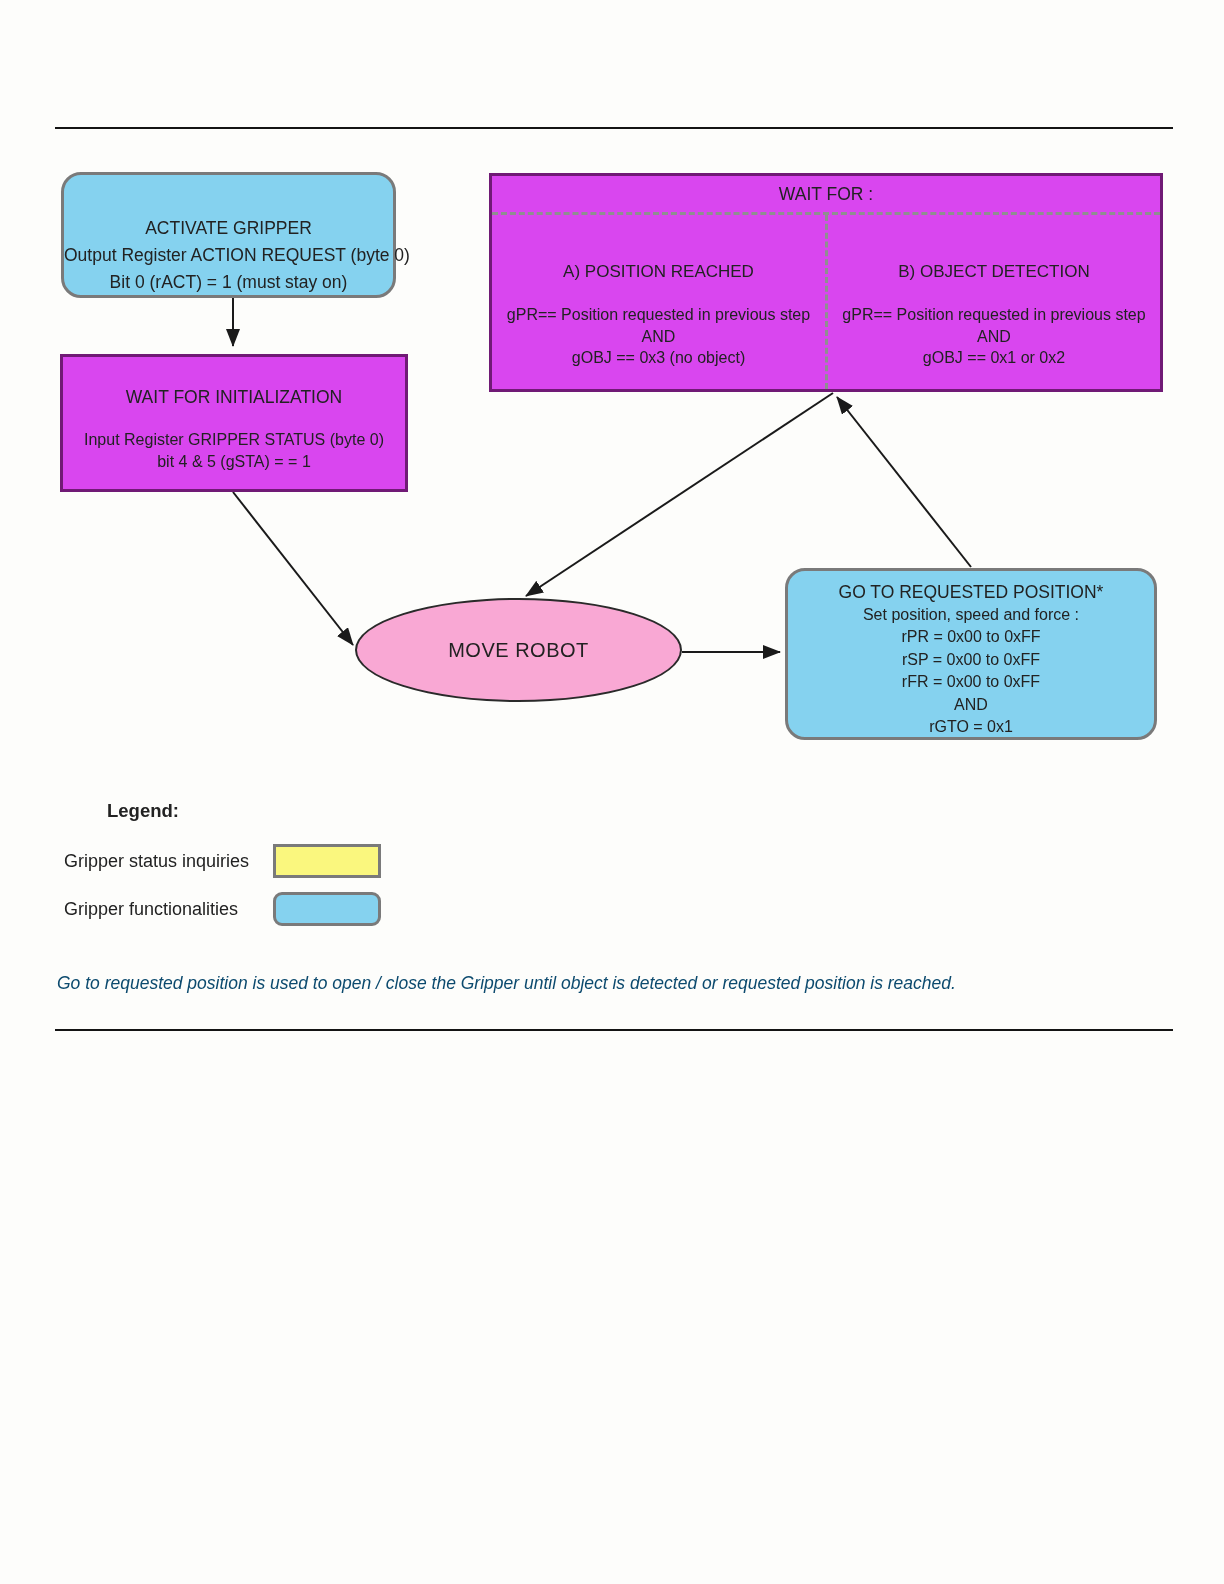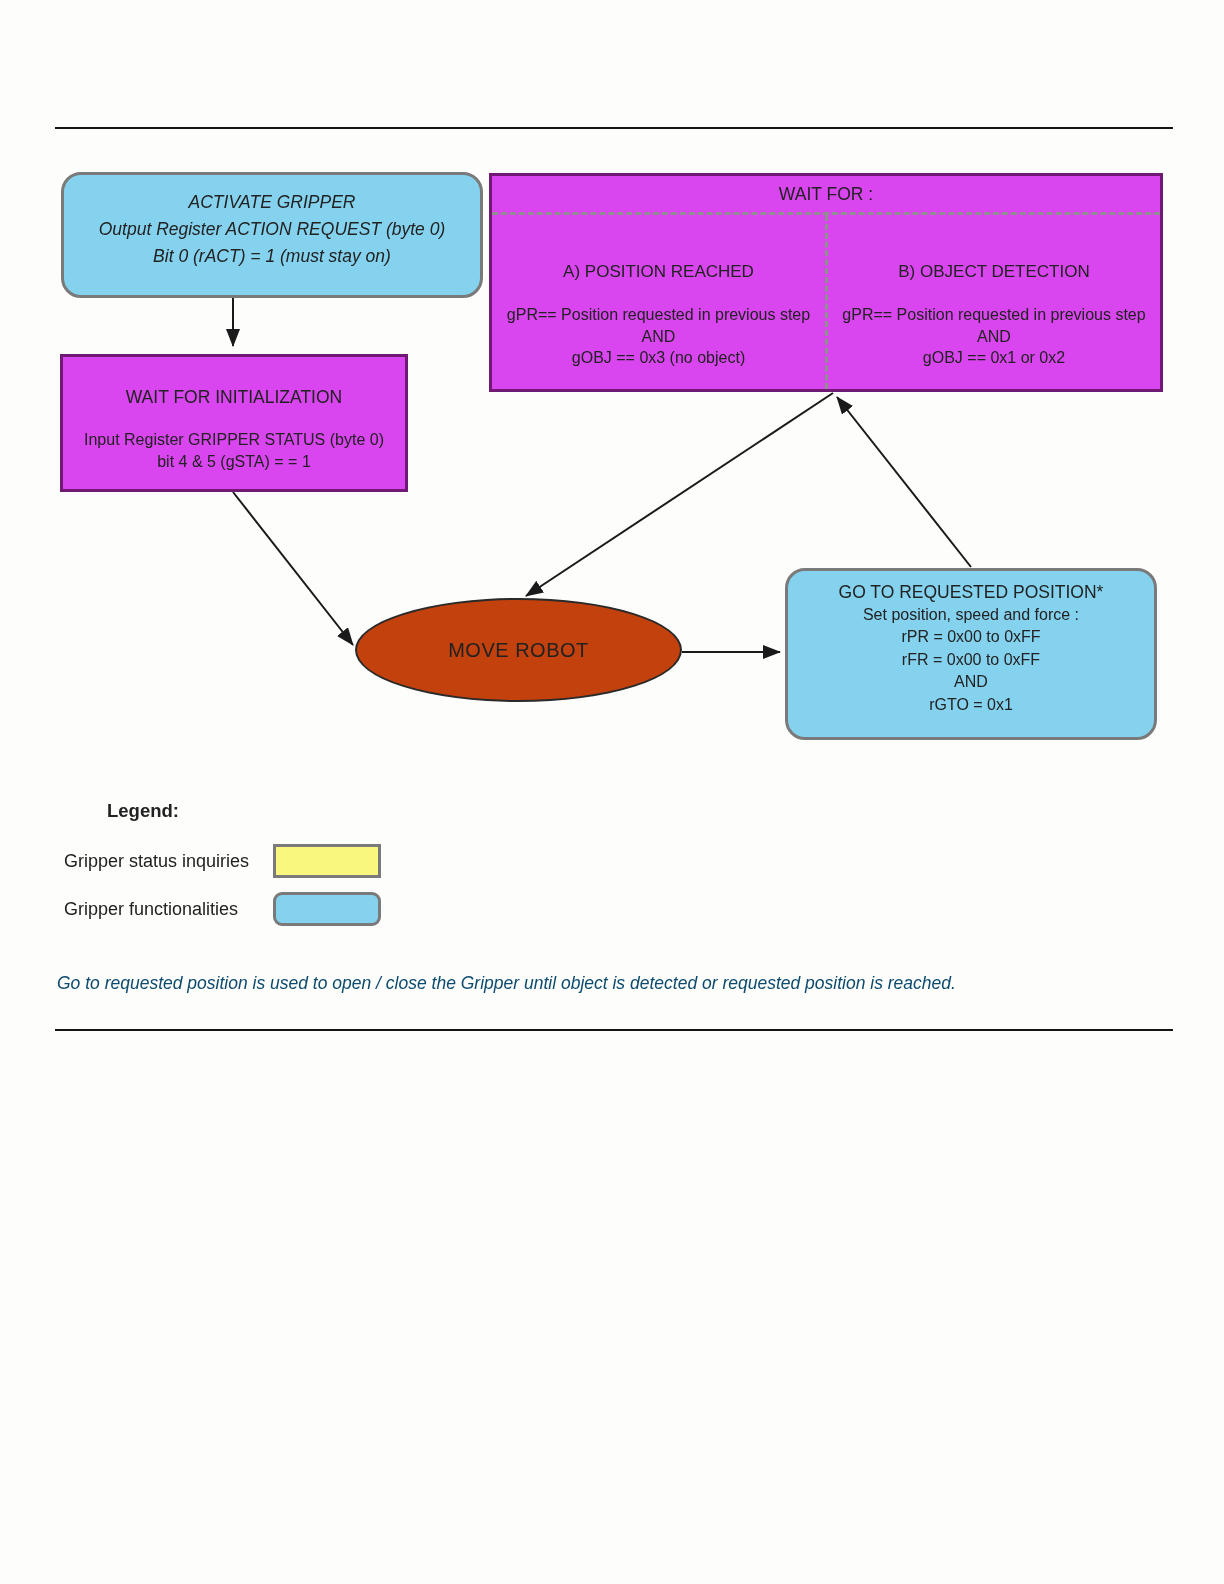--- a/index.html
+++ b/index.html
@@ -38,21 +38,21 @@
     border: 3px solid #7a7a7a;
     border-radius: 20px;
   }
   .yellow-box {
     background: #d946ef;
     border: 3px solid #701a75;
   }
   .nowrap { white-space: nowrap; }
 
   
-  .activate-box { left: 61px; top: 172px; width: 422px; height: 126px; padding-top: 14px; font-style: italic; }
+  .activate-box { left: 61px; top: 172px; width: 335px; height: 126px; padding-top: 40px; }
   .activate-box .title { font-size: 17.5px; line-height: 27px; }
   .activate-box .body-line { font-size: 17.5px; line-height: 27px; }
 
   
   .wait-init-box { left: 60px; top: 354px; width: 348px; height: 138px; }
   .wait-init-box .title { position: absolute; left: 0; width: 100%; top: 30px; font-size: 17.5px; }
   .wait-init-box .body { position: absolute; left: 0; width: 100%; top: 72px; font-size: 16px; line-height: 22px; }
 
   
   .wait-for-box { left: 489px; top: 173px; width: 674px; height: 219px; }
@@ -70,21 +70,21 @@
   }
   .wf-col { position: absolute; top: 16px; height: 100%; padding-left: 34px; }
   .wf-col-a { left: 0; width: 333px; }
   .wf-col-b { left: 336px; width: 332px; text-align: center; }
   .wf-col .heading { position: absolute; left: 0; width: 100%; top: 70px; font-size: 17px; }
   .wf-col .body { position: absolute; left: 0; width: 100%; top: 112px; font-size: 16px; line-height: 21.5px; }
 
   
   .move-robot {
     left: 355px; top: 598px; width: 327px; height: 104px;
-    background: #c2410c;
+    background: #f9a8d4;
     border: 2px solid #2a2a2a;
     border-radius: 50%;
     display: flex; align-items: center; justify-content: center;
     font-size: 20px;
     letter-spacing: 0.5px;
   }
 
   
   .goto-box { left: 785px; top: 568px; width: 372px; height: 172px; padding-top: 10px; }
   .goto-box .title { font-size: 17.5px; line-height: 22.5px; }
@@ -173,20 +173,21 @@
   </div>
 
   <div class="node move-robot">
     <span>MOVE ROBOT</span>
   </div>
 
   <div class="node blue-box goto-box">
     <div class="title nowrap">GO TO REQUESTED POSITION*</div>
     <div class="body-line nowrap">Set position, speed and force :</div>
     <div class="body-line nowrap">rPR = 0x00 to 0xFF</div>
+    <div class="body-line nowrap">rSP = 0x00 to 0xFF</div>
     <div class="body-line nowrap">rFR = 0x00 to 0xFF</div>
     <div class="body-line nowrap">AND</div>
     <div class="body-line nowrap">rGTO = 0x1</div>
   </div>
 
   <div class="legend-title">Legend:</div>
 
   <div class="legend-row legend-row-1">
     <span class="legend-label">Gripper status inquiries</span>
     <span class="legend-swatch swatch-yellow"></span>

